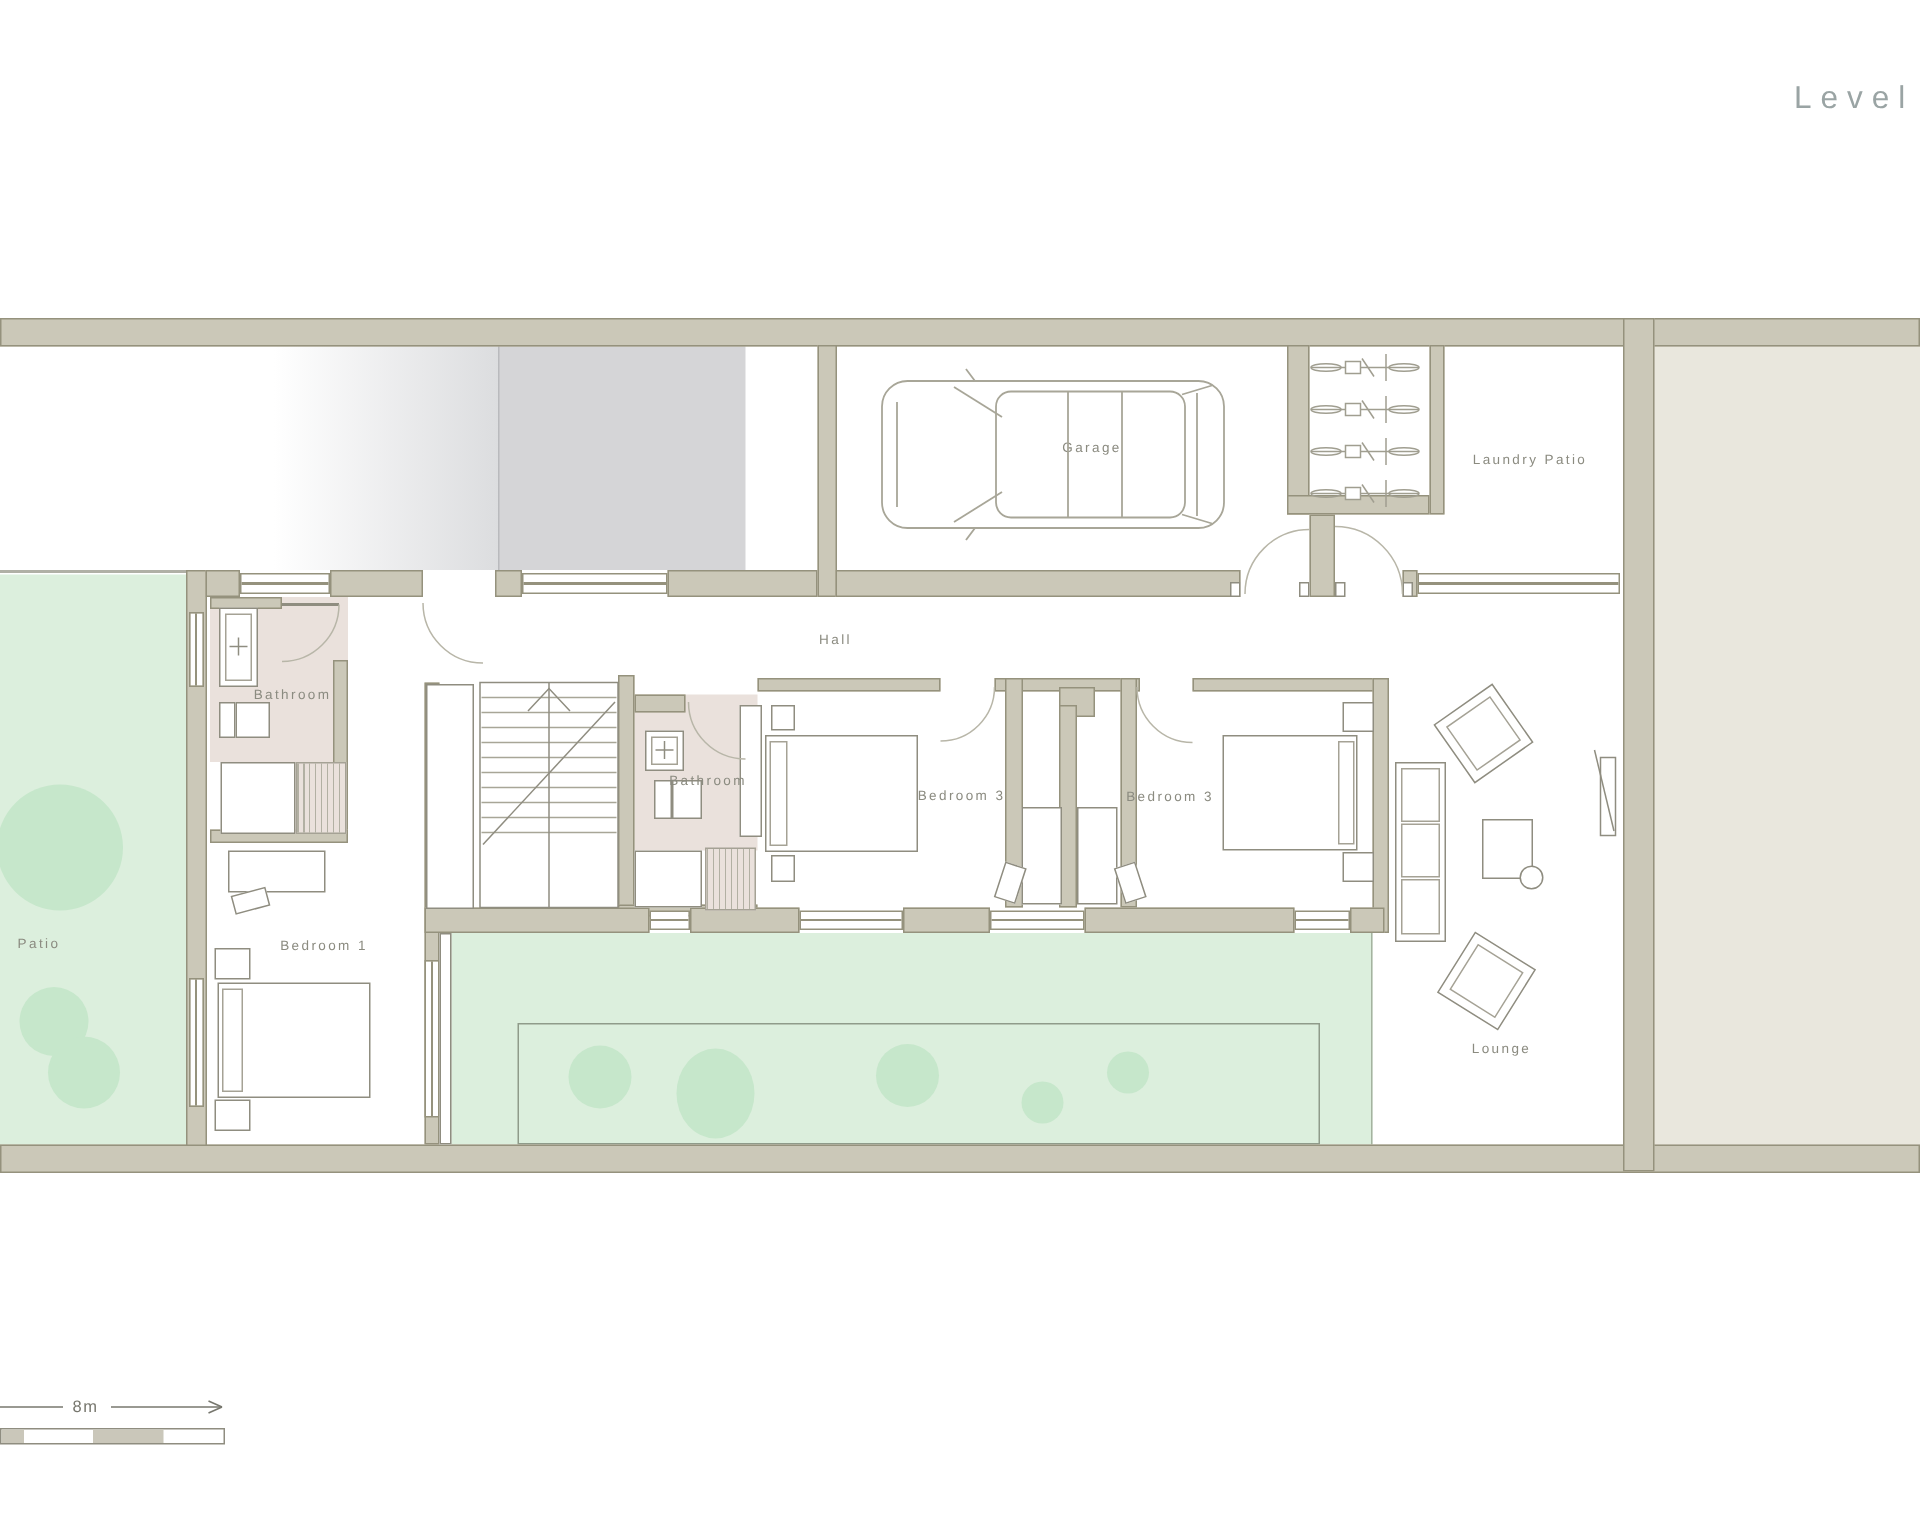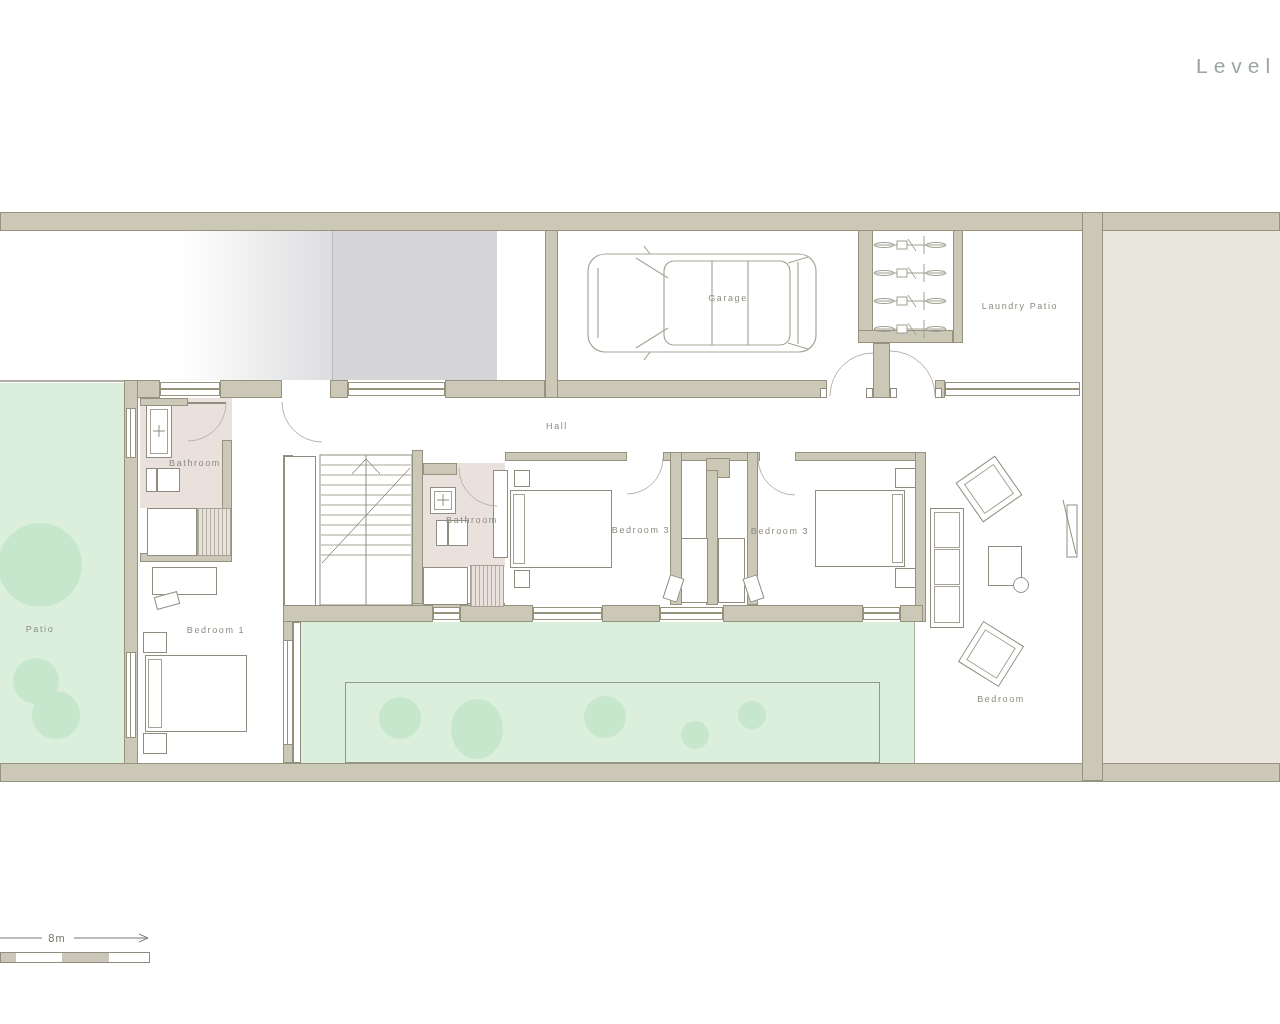--- a/index.html
+++ b/index.html
@@ -167,22 +167,22 @@
 <i class="fur" style="left:1013px;top:577px;width:16px;height:16px;border-radius:50%"></i>
 
 <div class="lbl" style="left:728px;top:298px">Garage</div>
 <div class="lbl" style="left:1020px;top:306px">Laundry Patio</div>
 <div class="lbl" style="left:557px;top:426px">Hall</div>
 <div class="lbl" style="left:195px;top:463px">Bathroom</div>
 <div class="lbl" style="left:472px;top:520px">Bathroom</div>
 <div class="lbl" style="left:216px;top:630px">Bedroom 1</div>
 <div class="lbl" style="left:641px;top:530px">Bedroom 3</div>
 <div class="lbl" style="left:780px;top:531px">Bedroom 3</div>
-<div class="lbl" style="left:40px;top:629px">Patio</div>
-<div class="lbl" style="left:1001px;top:699px">Bedroom</div>
+<div class="lbl" style="left:26px;top:629px">Patio</div>
+<div class="lbl" style="left:1001px;top:699px">Lounge</div>
 
 <div id="dimlbl">8m</div>
 <i style="left:0;top:952px;width:150px;height:11px;border:1px solid #8f8d80;background:#fff">
   <span class="seg" style="left:0;width:15px;background:#cac7ba"></span>
   <span class="seg" style="left:61px;width:47px;background:#cac7ba"></span>
 </i>
 
 <svg class="ov" width="1280" height="1024" viewBox="0 0 1280 1024">
 
   <g fill="none" stroke="#a8a698" stroke-width="1.2">

